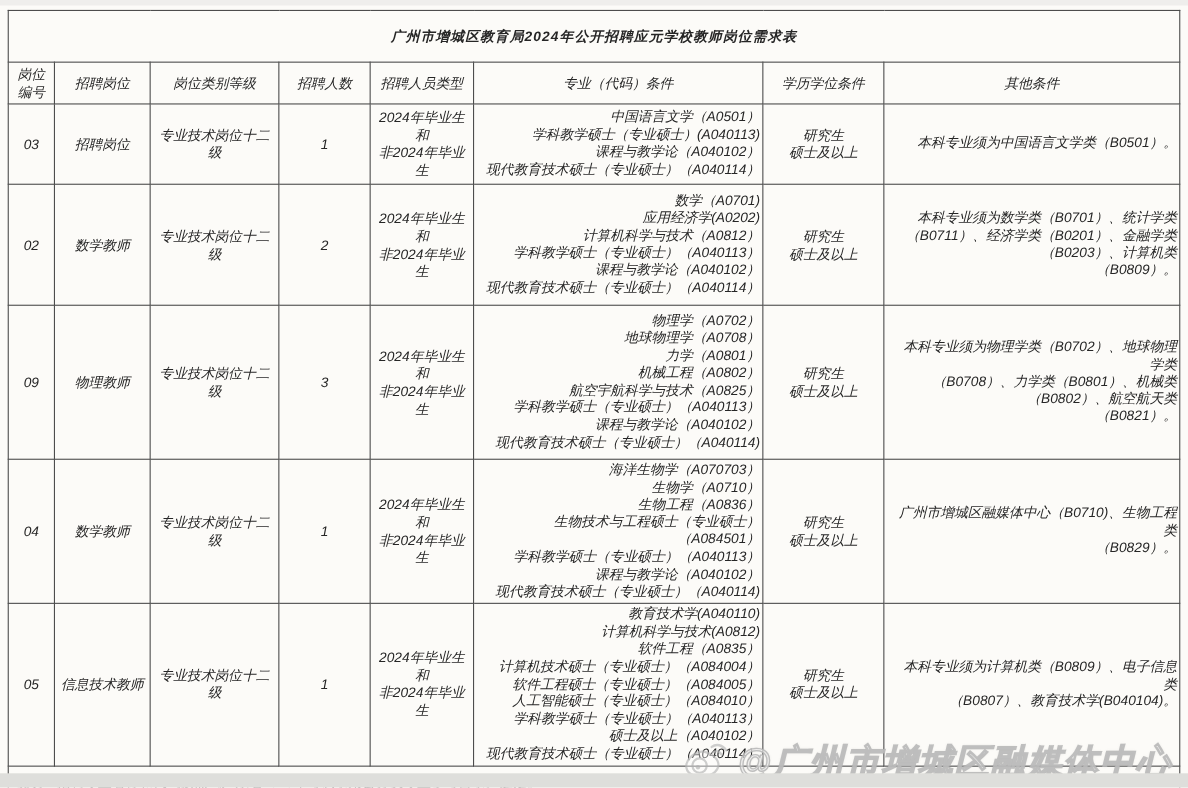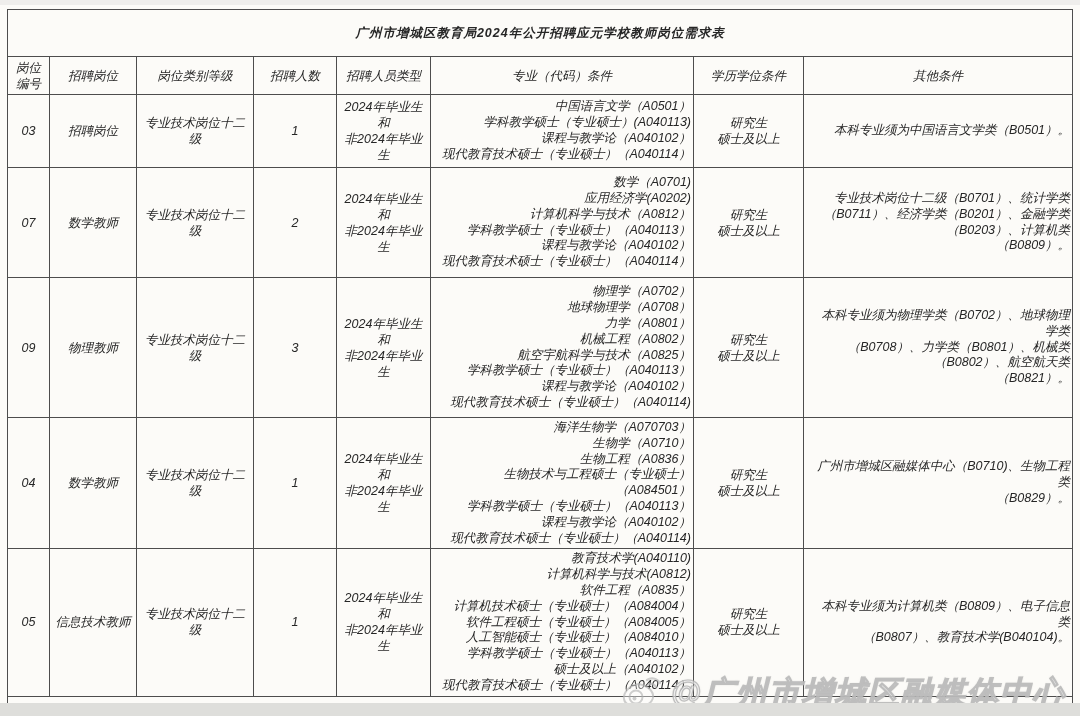--- a/index.html
+++ b/index.html
@@ -131,35 +131,35 @@
       <td class="c-left lines">中国语言文学（A0501）
 学科教学硕士（专业硕士）(A040113)
 课程与教学论（A040102）
 现代教育技术硕士（专业硕士）（A040114）</td>
       <td class="c-center lines">研究生
 硕士及以上</td>
       <td class="c-left lines">本科专业须为中国语言文学类（B0501）。</td>
     </tr>
 
     <tr class="row-2">
-      <td class="c-center">07</td>
+      <td class="c-center">02</td>
       <td class="c-center">数学教师</td>
       <td class="c-center">专业技术岗位十二级</td>
       <td class="c-center">2</td>
       <td class="c-center lines">2024年毕业生和
 非2024年毕业生</td>
       <td class="c-left lines">数学（A0701)
 应用经济学(A0202)
 计算机科学与技术（A0812）
 学科教学硕士（专业硕士）（A040113）
 课程与教学论（A040102）
 现代教育技术硕士（专业硕士）（A040114）</td>
       <td class="c-center lines">研究生
 硕士及以上</td>
-      <td class="c-left lines">专业技术岗位十二级（B0701）、统计学类
+      <td class="c-left lines">本科专业须为数学类（B0701）、统计学类
 （B0711）、经济学类（B0201）、金融学类
 （B0203）、计算机类
 （B0809）。</td>
     </tr>
 
     <tr class="row-3">
       <td class="c-center">09</td>
       <td class="c-center">物理教师</td>
       <td class="c-center">专业技术岗位十二级</td>
       <td class="c-center">3</td>

